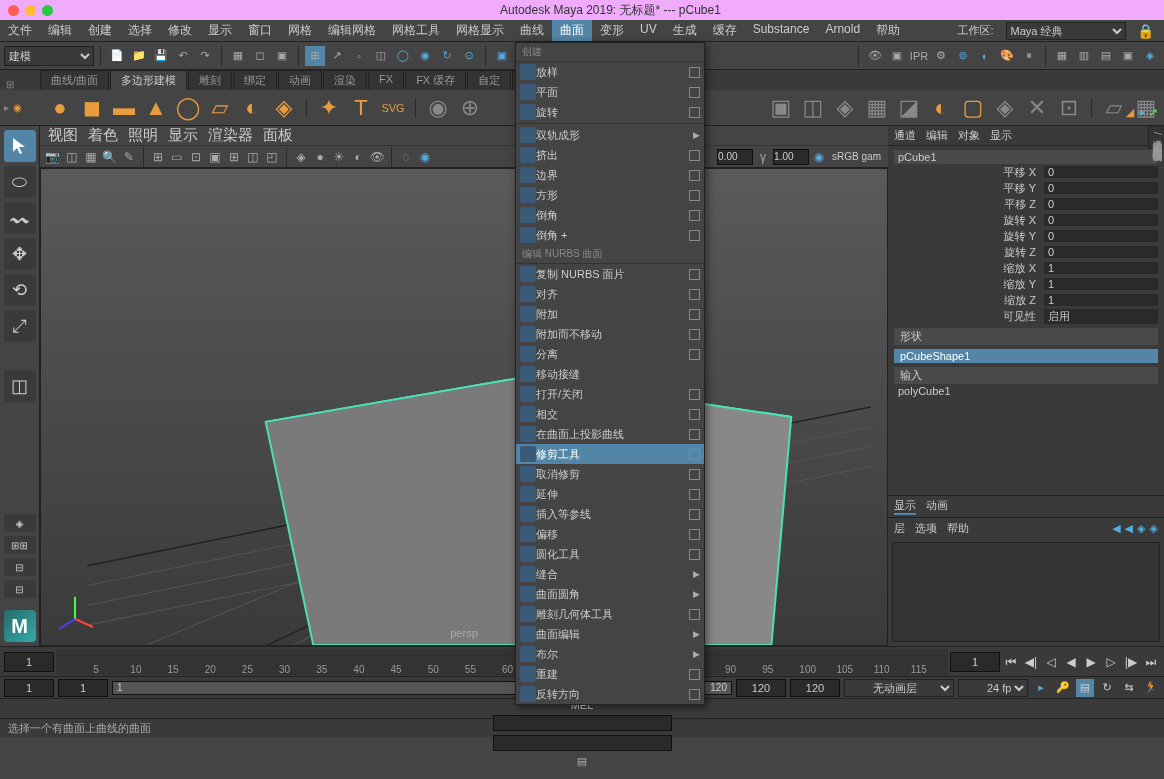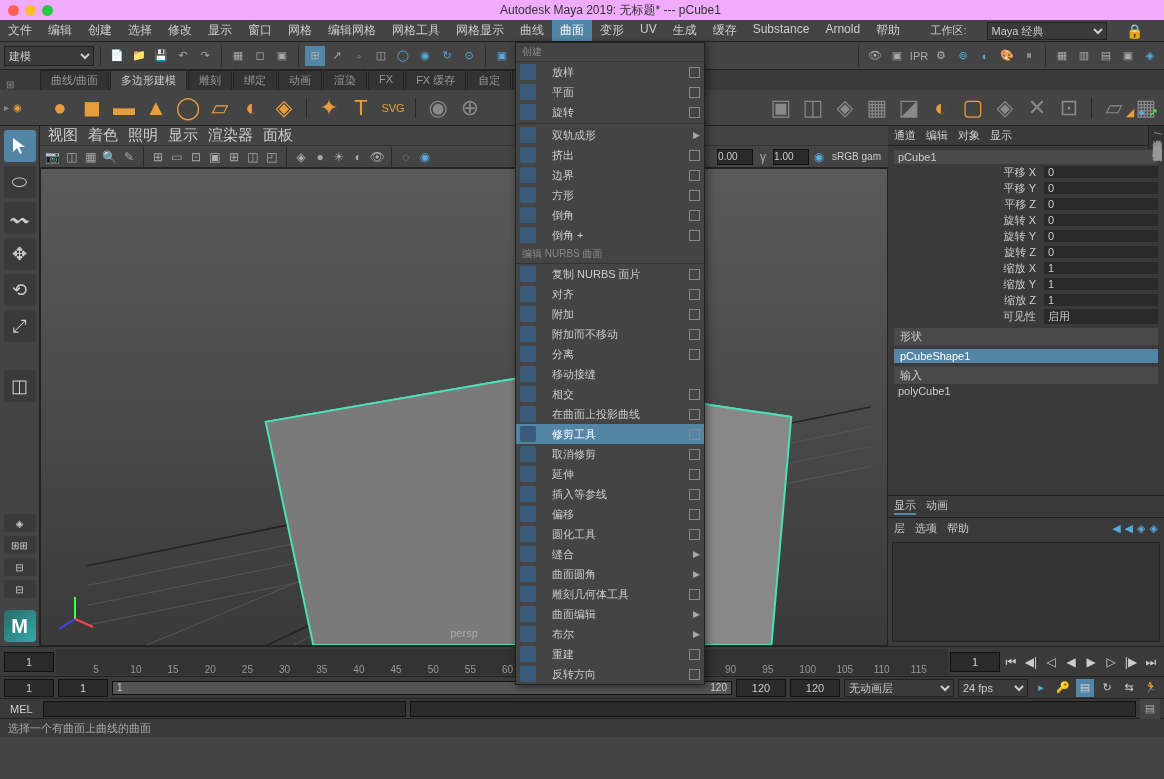--- a/index.html
+++ b/index.html
@@ -9,21 +9,21 @@
     .titlebar { height: 20px; background: #f0abfc; display: flex; align-items: center; padding: 0 8px; color: #333; }
     .traffic { display: flex; gap: 6px; margin-right: 12px; }
     .dot { width: 11px; height: 11px; border-radius: 50%; }
     .dot.r { background: #ff5f57; } .dot.y { background: #febc2e; } .dot.g { background: #28c840; }
     .titlebar-title { flex: 1; text-align: center; font-size: 12px; }
     
     
     .menubar { height: 22px; background: #444; display: flex; align-items: center; border-bottom: 1px solid #222; }
     .menuitem { padding: 2px 8px; cursor: default; font-size: 12px; }
     .menuitem.active { background: #5285a6; color: #fff; }
-    .workspace-sel { margin-left: auto; display: flex; align-items: center; gap: 20px; padding-right: 20px; }
+    .workspace-sel { margin-left: auto; display: flex; align-items: center; gap: 12px; padding-right: 9px; }
     .workspace-sel select { background: #3a3a3a; color: #ccc; border: 1px solid #222; font-size: 11px; height: 18px; width: 120px; }
     .lock-icon { font-size: 14px; color: #aaa; }
     
     
     .toolbar1 { height: 28px; background: #444; display: flex; align-items: center; gap: 2px; padding: 0 4px; border-bottom: 1px solid #222; }
     .toolbar1 select { background: #3a3a3a; color: #ccc; border: 1px solid #222; height: 20px; font-size: 11px; }
     .tbtn { width: 20px; height: 20px; background: #444; display: flex; align-items: center; justify-content: center; color: #aaa; position: relative; }
     .tbtn.sel { background: #5285a6; }
     .sep { width: 1px; height: 20px; background: #2a2a2a; margin: 0 4px; }
     .toolbar1 .right-section { margin-left: auto; display: flex; align-items: center; gap: 2px; }
@@ -58,21 +58,21 @@
     .vp-toolbar .tbtn { width:18px; height:18px; font-size:12px; }
     .vp-toolbar input { width:36px; height:16px; background:#2a2a2a; border:1px solid #111; color:#ccc; font-size:10px; }
     .viewport { flex: 1; background: linear-gradient(#5a5a5a,#3a3a3a); position: relative; overflow: hidden; border: 1px solid #222; }
     .viewport svg { width:100%; height:100%; }
     .persp-label { position:absolute; bottom:6px; left:50%; transform:translateX(-50%); color:#aaa; font-size:11px; }
     .axis-gizmo { position:absolute; bottom:10px; left:12px; }
     
     
     .dropdown-menu { position: absolute; top: 42px; left: 515px; width: 190px; background: #444; border: 1px solid #222; z-index: 1000; box-shadow: 2px 2px 8px rgba(0,0,0,0.5); }
     .dd-header { color: #888; font-size: 10px; padding: 2px 6px; border-bottom: 1px solid #333; }
-    .dd-item { height: 20px; display: flex; align-items: center; padding: 0 4px; gap: 16px; position: relative; }
+    .dd-item { height: 20px; display: flex; align-items: center; padding: 0 4px; gap: 0; position: relative; }
     .dd-item.highlighted { background: #5285a6; color:#fff; }
     .dd-icon { width: 16px; height: 16px; background: #3a5a7a; border-radius:2px; flex-shrink:0; }
     .dd-label { flex: 1; font-size: 11px; }
     .dd-arrow { color: #aaa; font-size: 9px; }
     .dd-box { width: 11px; height: 11px; border: 1px solid #888; }
     .dd-sep { height:1px; background:#333; margin: 1px 0; }
     
     
     .rightcol { width: 276px; background: #3a3a3a; display: flex; flex-direction:column; position:relative; }
     .right-tabs-v { position:absolute; right:-2px; top:0; width:18px; writing-mode:vertical-rl; display:flex; gap:4px; background:#333; padding:6px 2px; font-size:10px; color:#999; border-left:1px solid #222;}
@@ -95,26 +95,26 @@
     .timeslider { height:30px; display:flex; align-items:center; padding:0 4px; gap:2px; border-bottom:1px solid #222; }
     .timeslider .ruler { flex:1; height:26px; background:#333; position:relative; overflow:hidden; }
     .timeslider .ruler .tick { position:absolute; bottom:0; color:#999; font-size:10px; }
     .timeslider input { width:50px; height:20px; background:#2a2a2a; border:1px solid #111; color:#ccc; text-align:center; font-size:11px; }
     .playblock { display:flex; gap:2px; }
     .playbtn { width:18px; height:18px; display:flex; align-items:center; justify-content:center; color:#ccc; font-size:12px; }
     
     .rangeslider { height:22px; display:flex; align-items:center; padding:0 4px; gap:4px; border-bottom:1px solid #222; }
     .rangeslider input { width:50px; height:18px; background:#2a2a2a; border:1px solid #111; color:#ccc; text-align:center; font-size:11px; }
     .rangeslider .track { flex:1; height:14px; background:#2a2a2a; border:1px solid #111; position:relative; }
-    .rangeslider select { height:18px; background:#3a3a3a; color:#ccc; border:1px solid #222; font-size:11px; }
+    .rangeslider select { height:18px; background:#3a3a3a; color:#ccc; border:1px solid #222; font-size:11px;padding-left:24px; }
     .rs-btn { width:18px; height:18px; background:#3a3a3a; display:flex; align-items:center; justify-content:center; }
     .rs-btn.blue { background:#5285a6; }
     .rs-btn.cyan { color:#5ad; }
     
-    .cmdline { height:20px; display:flex; align-items:center; gap:4px; padding:0 4px; border-bottom:1px solid #222; }
+    .cmdline { height:20px; display:flex; align-items:center; gap:4px; padding:0 4px; border-bottom:1px solid #222;flex-direction:column; }
     .cmdline .mel { color:#ccc; padding:0 6px; }
     .cmdline input { flex:1; height:16px; background:#2a2a2a; border:1px solid #111; color:#ccc; }
     
     .helpline { height:18px; padding:2px 8px; font-size:11px; color:#aaa; }
     
     .small-icon { font-size:10px; color:#888; }
     .gold { color:#e89c3c; }
     .cyan { color:#5ad; }
   </style>
 </head>
@@ -514,20 +514,25 @@
         <div class="dd-icon"></div>
         <div class="dd-label">分离</div>
         <div class="dd-box"></div>
       </div>
       <div class="dd-item">
         <div class="dd-icon"></div>
         <div class="dd-label">移动接缝</div>
       </div>
       <div class="dd-item">
         <div class="dd-icon"></div>
+        <div class="dd-label">打开/关闭</div>
+        <div class="dd-box"></div>
+      </div>
+      <div class="dd-item">
+        <div class="dd-icon"></div>
         <div class="dd-label">相交</div>
         <div class="dd-box"></div>
       </div>
       <div class="dd-item">
         <div class="dd-icon"></div>
         <div class="dd-label">在曲面上投影曲线</div>
         <div class="dd-box"></div>
       </div>
       <div class="dd-item highlighted">
         <div class="dd-icon"></div>

